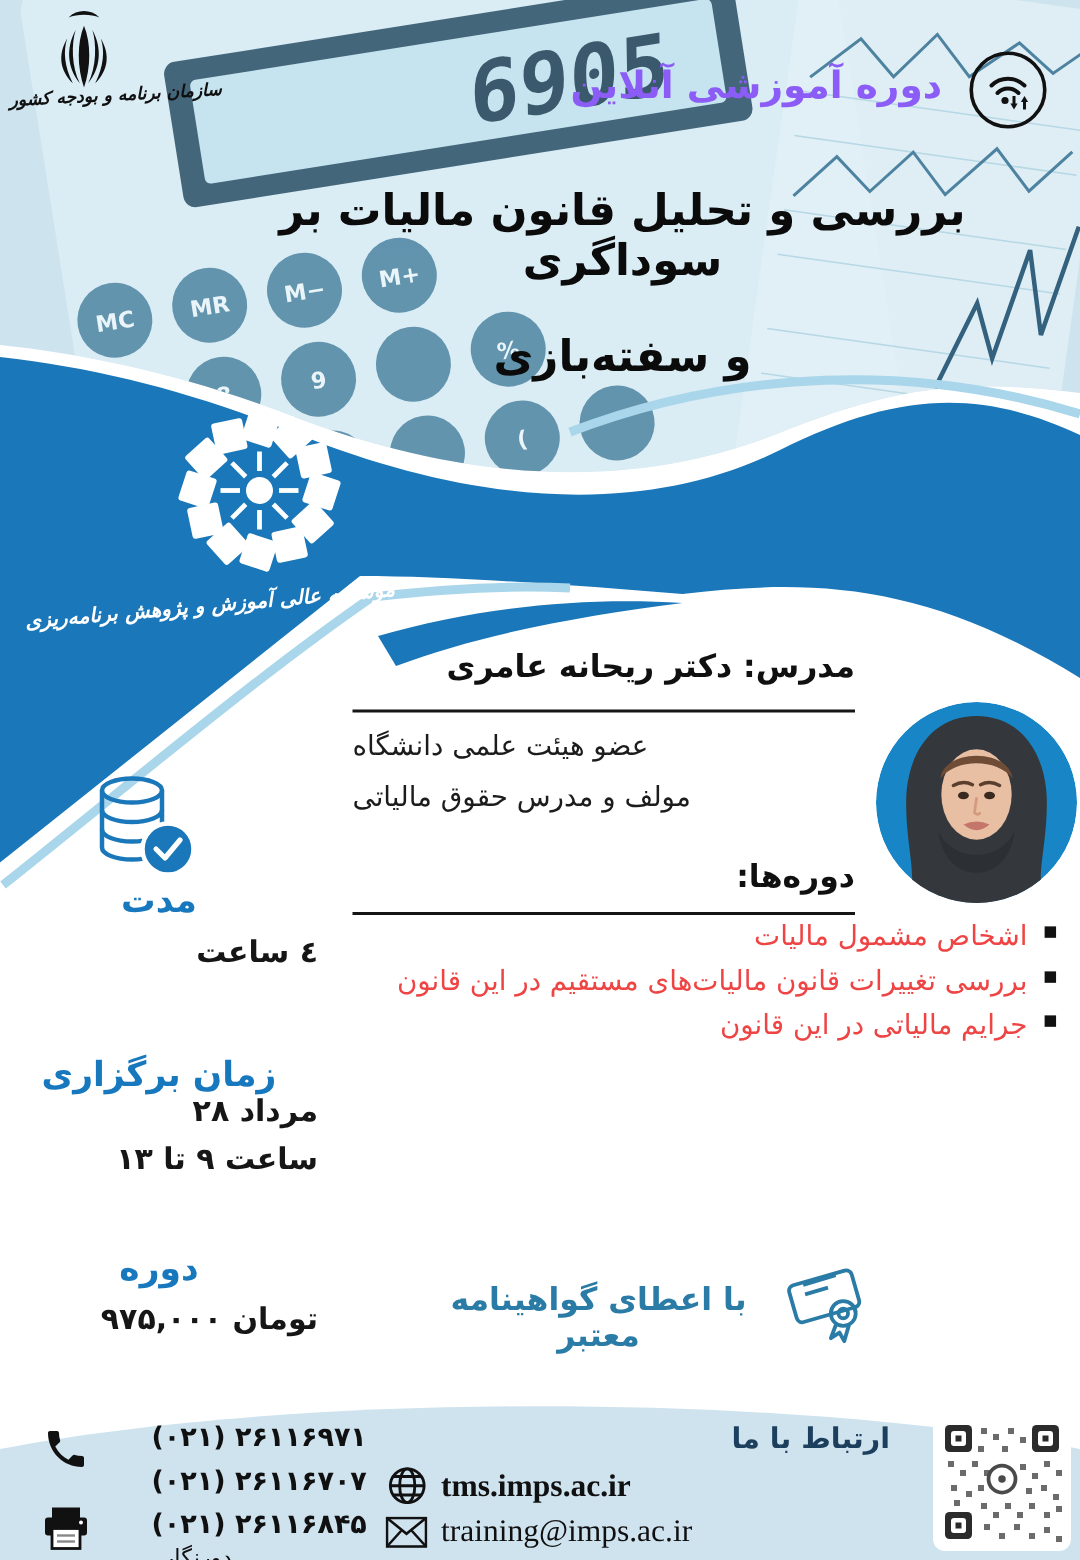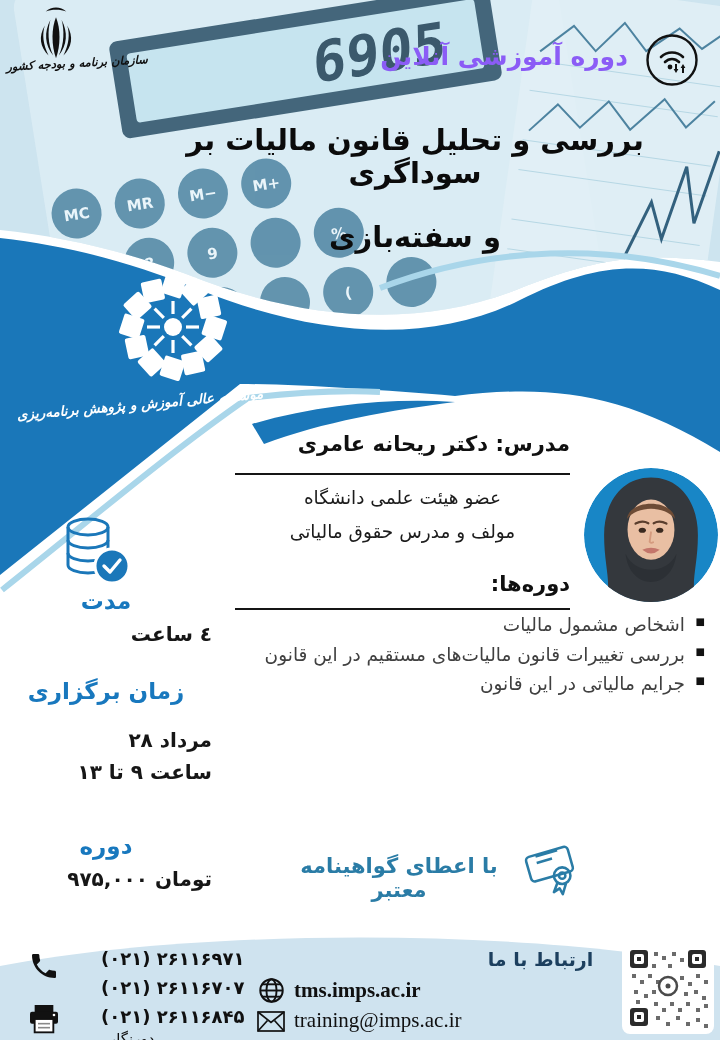--- a/index.html
+++ b/index.html
@@ -14,24 +14,24 @@
                font-style:italic;color:#101010;transform:rotate(-3deg);}
   .course-type{right:92px;top:42px;font-size:25px;font-weight:bold;color:#8b5cf6;}
   .main-title{left:120px;top:124px;width:590px;text-align:center;font-size:29px;font-weight:bold;
               color:#0b0b0b;line-height:1.15;}
   .main-title .line2{display:block;margin-top:30px;}
   .inst-caption{left:6px;top:396px;width:268px;text-align:center;font-size:13.5px;font-weight:bold;
                 font-style:italic;color:#ffffff;transform:rotate(-5deg);}
   .side-label{left:0;width:212px;text-align:center;font-size:23px;font-weight:bold;color:#1878be;}
   .side-value{left:0;width:212px;text-align:right;font-size:20px;font-weight:bold;color:#161616;}
   .name-line{left:235px;width:335px;text-align:right;font-size:21px;font-weight:bold;color:#101010;}
-  .sub-line{left:235px;width:335px;text-align:center;font-size:18.5px;color:#1c1c1c;}
+  .sub-line{left:235px;width:335px;text-align:left;font-size:18.5px;color:#1c1c1c;}
   .rule{left:235px;width:335px;height:2px;background:#151515;}
   .topics-list{left:235px;top:612px;width:470px;margin:0;padding:0;list-style:none;
-               font-size:18.5px;line-height:1.38;color:#404040;text-align:right;}
+               font-size:18.5px;line-height:1.38;color:#ef4444;text-align:right;}
   .topics-list li{position:relative;padding-right:20px;margin-bottom:4px;}
   .topics-list li::before{content:"■";position:absolute;right:0;top:3px;font-size:10px;color:#111;}
   .cert-text{left:280px;top:854px;width:238px;text-align:center;font-size:21px;font-weight:bold;color:#2a7ca6;}
   .contact-label{left:468px;top:948px;width:145px;text-align:center;font-size:19px;font-weight:bold;color:#1c3f5e;}
   .phone-line{left:70px;width:190px;font-size:18px;font-weight:bold;color:#101010;text-align:left;margin-left:31px;}
   .fax-label{font-size:15px;font-weight:400;margin-left:8px;}
   .url-line{font-family:"Liberation Serif",serif;font-size:21px;color:#101010;}
 </style>
 </head>
 <body>
@@ -197,21 +197,21 @@
       <path d="M10,26 A20,8 0 0 0 50,26"></path>
       <path d="M10,39 A20,8 0 0 0 50,39"></path>
     </g>
     <circle cx="54" cy="52" r="17" fill="#1a77b9" stroke="#ffffff" stroke-width="3"></circle>
     <path d="M46,52 L52,58 L62,46" fill="none" stroke="#ffffff" stroke-width="3.4" stroke-linecap="round" stroke-linejoin="round"></path>
   </svg>
 
   <div class="abs side-label" style="top:588px;" dir="rtl">مدت</div>
   <div class="abs side-value" style="top:622px;" dir="ltr">٤ ساعت</div>
 
-  <div class="abs side-label" style="top:678px;" dir="rtl">زمان برگزاری</div>
+  <div class="abs side-label" style="top:704px;" dir="rtl">زمان برگزاری</div>
   <div class="abs side-value" style="top:728px;" dir="ltr">۲۸ مرداد</div>
   <div class="abs side-value" style="top:760px;" dir="ltr">ساعت ۹ تا ۱۳</div>
 
   <div class="abs side-label" style="top:833px;" dir="rtl">دوره</div>
   <div class="abs side-value" style="top:867px;" dir="ltr">۹۷۵,۰۰۰ تومان</div>
 
   <div class="abs name-line" style="top:432px;" dir="rtl">مدرس: دکتر ریحانه عامری</div>
   <div class="abs rule" style="top:473px;"></div>
   <div class="abs sub-line" style="top:487px;" dir="rtl">عضو هیئت علمی دانشگاه</div>
   <div class="abs sub-line" style="top:521px;" dir="rtl">مولف و مدرس حقوق مالیاتی</div>

